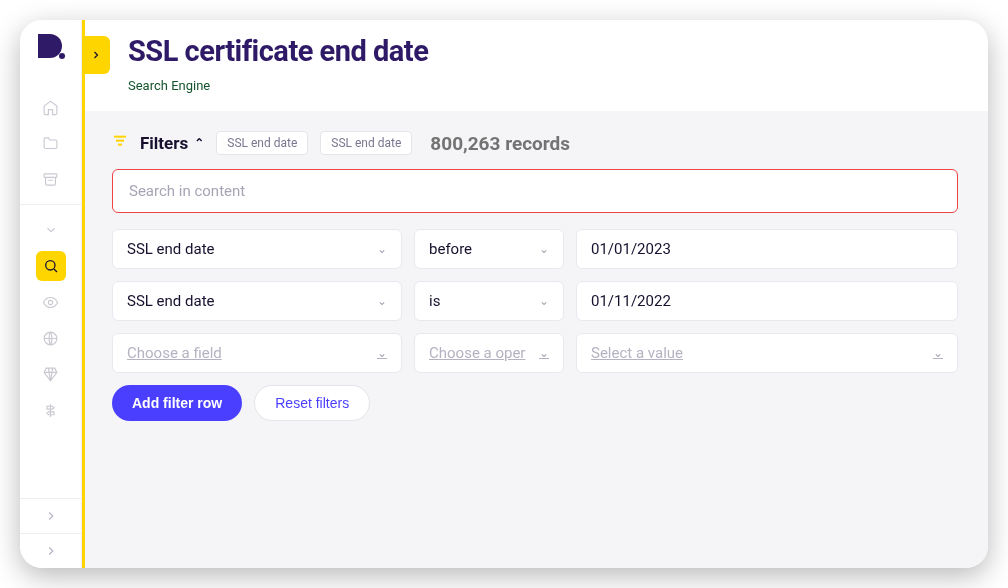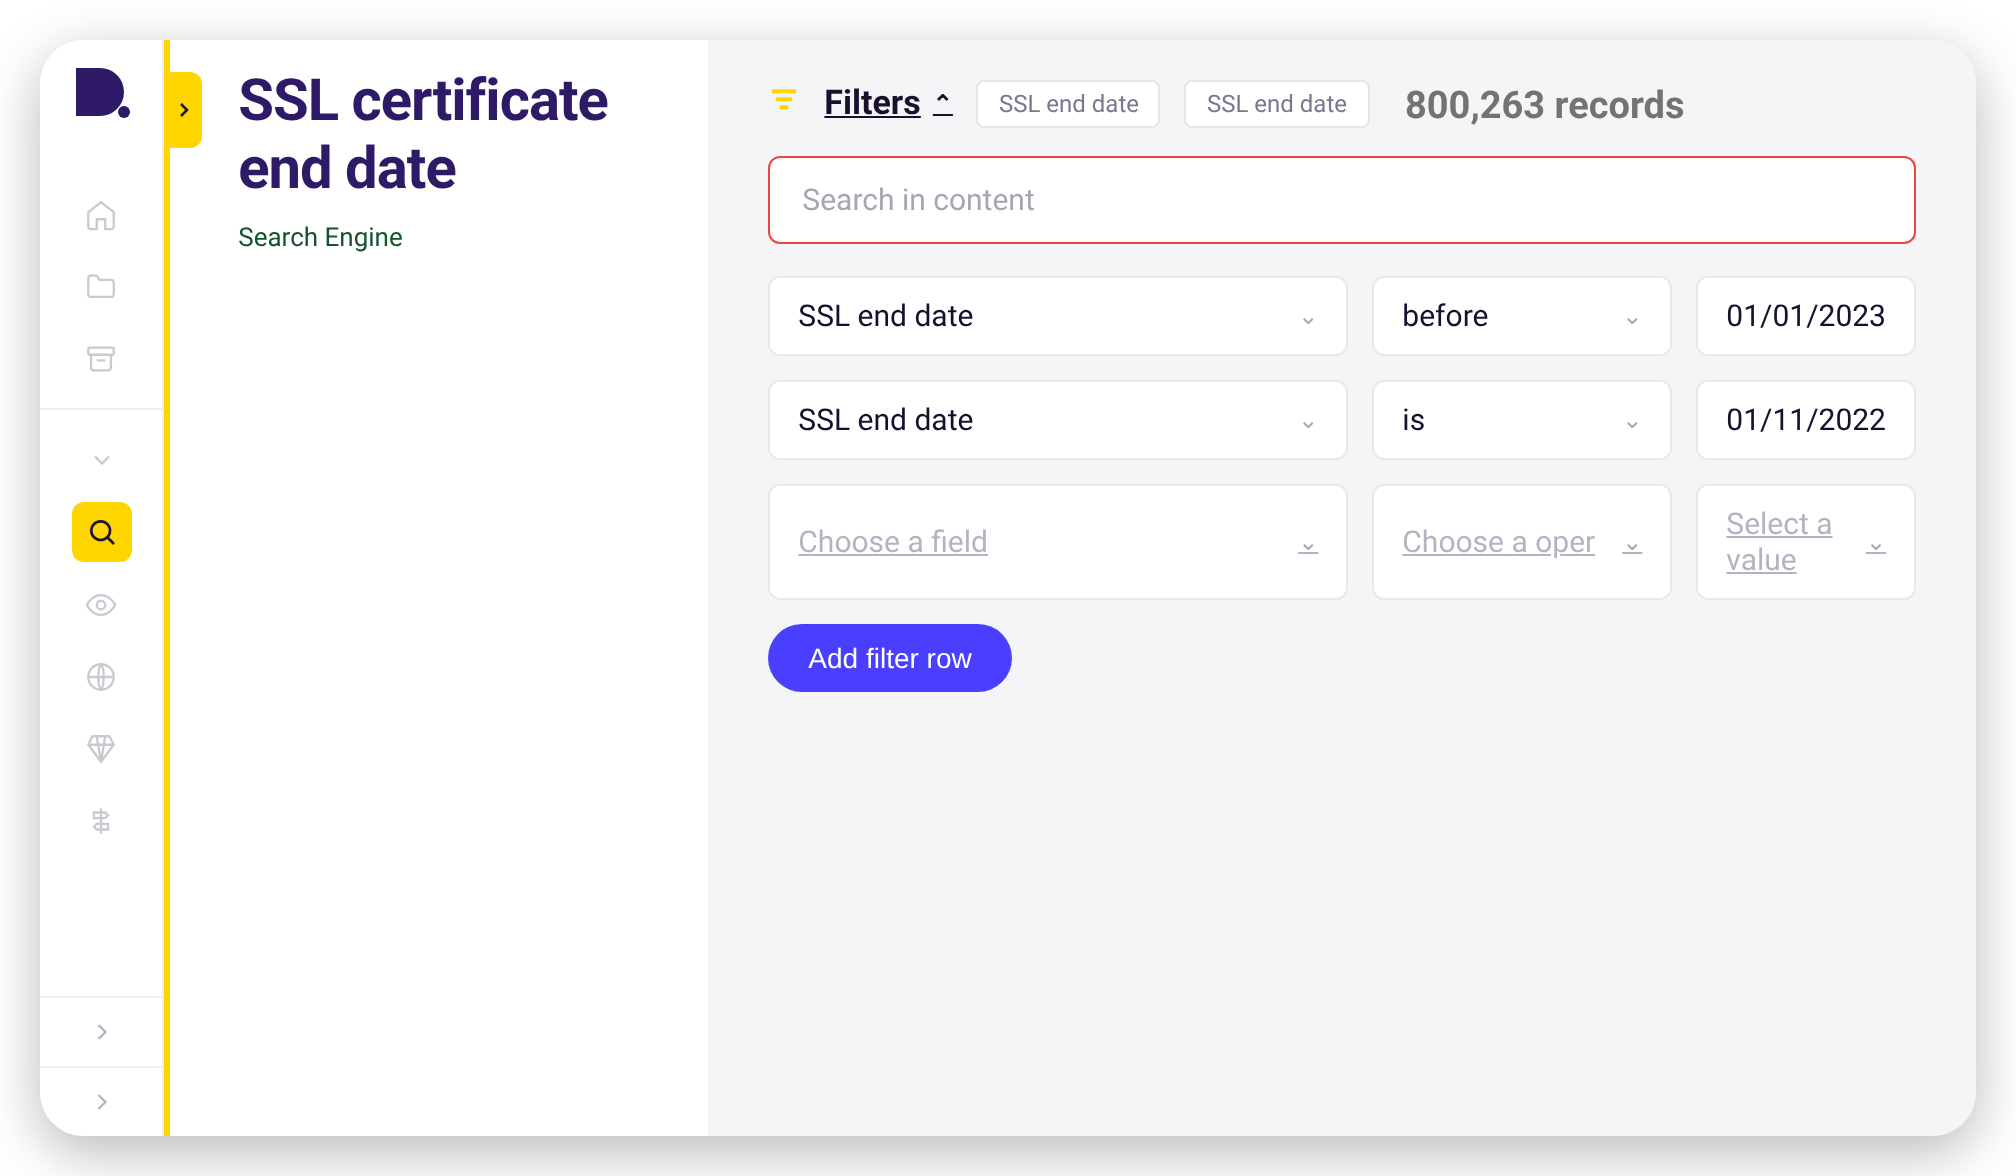--- a/index.html
+++ b/index.html
@@ -44,21 +44,21 @@
     color: #c9c9d1;
   }
   .side-item.active { background:#ffd500; color:#1a1530; }
   .side-divider { width: 62px; height:1px; background:#eee; margin:10px 0; }
   .chevron-row { width:62px; display:flex; justify-content:center; padding:10px 0; border-top:1px solid #eee;}
   .yellow-strip {
     position:absolute; left:62px; top:0; width:3px; height:100%; background:#ffd500; z-index:2;
   }
   
   .main {
-    flex:1; display:flex; flex-direction:row; overflow:hidden;
+    flex:1; display:flex; flex-direction:column; overflow:hidden;
   }
   .header {
     padding: 14px 30px 18px 30px;
     display:flex; align-items:flex-start;
     position:relative;
   }
   .toggle-tab {
     width:28px; height:38px; background:#ffd500; border-radius:0 6px 6px 0;
     display:flex; align-items:center; justify-content:center;
     margin-left:-30px; margin-right:18px; margin-top:2px;
@@ -76,21 +76,21 @@
     margin: 0;
     padding: 20px 30px 24px 30px;
     flex:1;
   }
   .filters-head {
     display:flex; align-items:center; gap:12px; margin-bottom:14px;
   }
   .filter-icon {
     color:#ffd500;
   }
-  .filters-title { font-size:17px; font-weight:700; color:#18102e; display:flex; align-items:center; gap:6px;text-decoration:underline;}
+  .filters-title { font-size:17px; font-weight:700; color:#18102e; display:flex; align-items:center; gap:6px;}
   .caret-up { font-size:12px; color:#18102e; }
   .chip {
     background:#fff; border:1px solid #e4e4ea; border-radius:4px;
     padding:4px 10px; font-size:12px; color:#7a7790;
   }
   .records { font-size:19px; font-weight:700; color:#737373; margin-left:6px;}
   .search-box {
     width:100%; background:#fff; border:1px solid #ef4444; border-radius:6px;
     padding:12px 16px; font-size:15px; color:#a7a4b5; margin-bottom:16px;
   }
@@ -101,21 +101,21 @@
     display:flex; align-items:center; justify-content:space-between;
   }
   .select.placeholder { color:#b5b2c2;text-decoration:underline; }
   .select .chev { color:#a7a4b5; font-size:12px; margin-left:8px;}
   .col-field { flex: 0 0 290px; }
   .col-op { flex: 0 0 150px; }
   .col-val { flex:1; }
   .actions { display:flex; gap:12px; margin-top:6px;}
   .btn-primary {
     background:#4a3fff; color:#fff; border:none; border-radius:20px;
-    padding:9px 20px; font-size:14px; font-weight:400; cursor:pointer;
+    padding:9px 20px; font-size:14px; font-weight:700; cursor:pointer;
   }
   .btn-outline {
     background:#fff; color:#4a3fff; border:1px solid #e4e4ea; border-radius:20px;
     padding:9px 20px; font-size:14px; font-weight:500; cursor:pointer;
   }
 </style>
 </head>
 <body>
 
 <div class="app-frame">
@@ -276,17 +276,18 @@
           <span class="chev">⌄</span>
         </div>
         <div class="select col-val placeholder">
           <span>Select a value</span>
           <span class="chev">⌄</span>
         </div>
       </div>
 
       <div class="actions">
         <button class="btn-primary">Add filter row</button>
+        <button class="btn-outline">Reset filters</button>
       </div>
 
     </div>
   </div>
 </div>
 
 </body></html>

